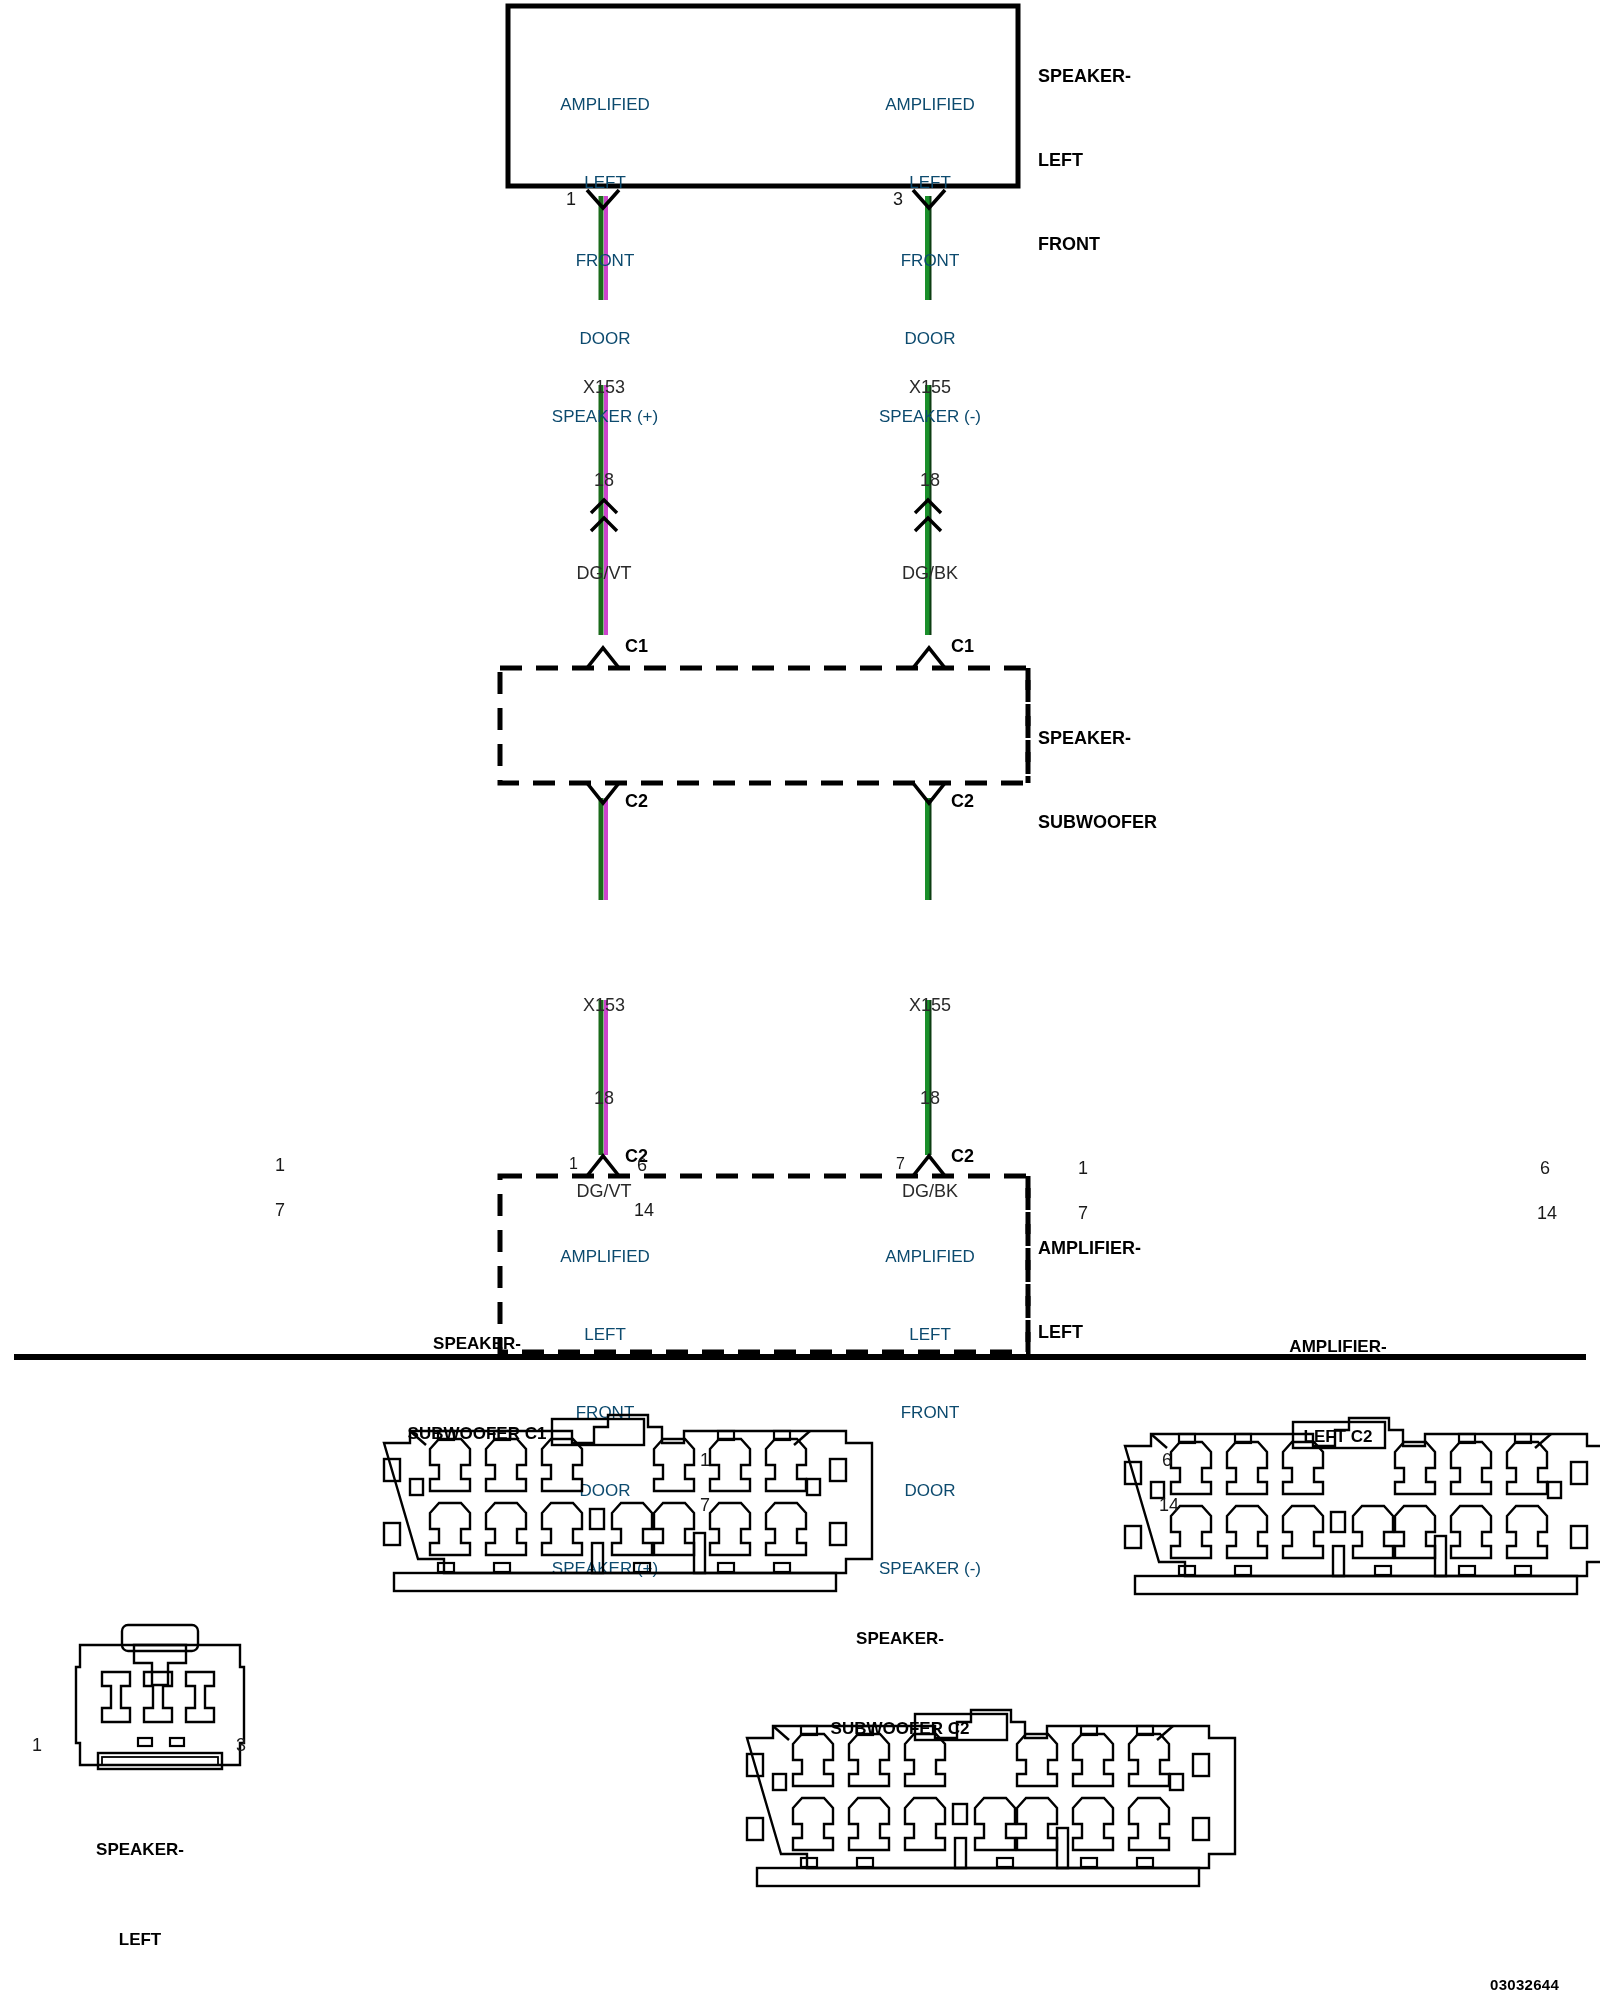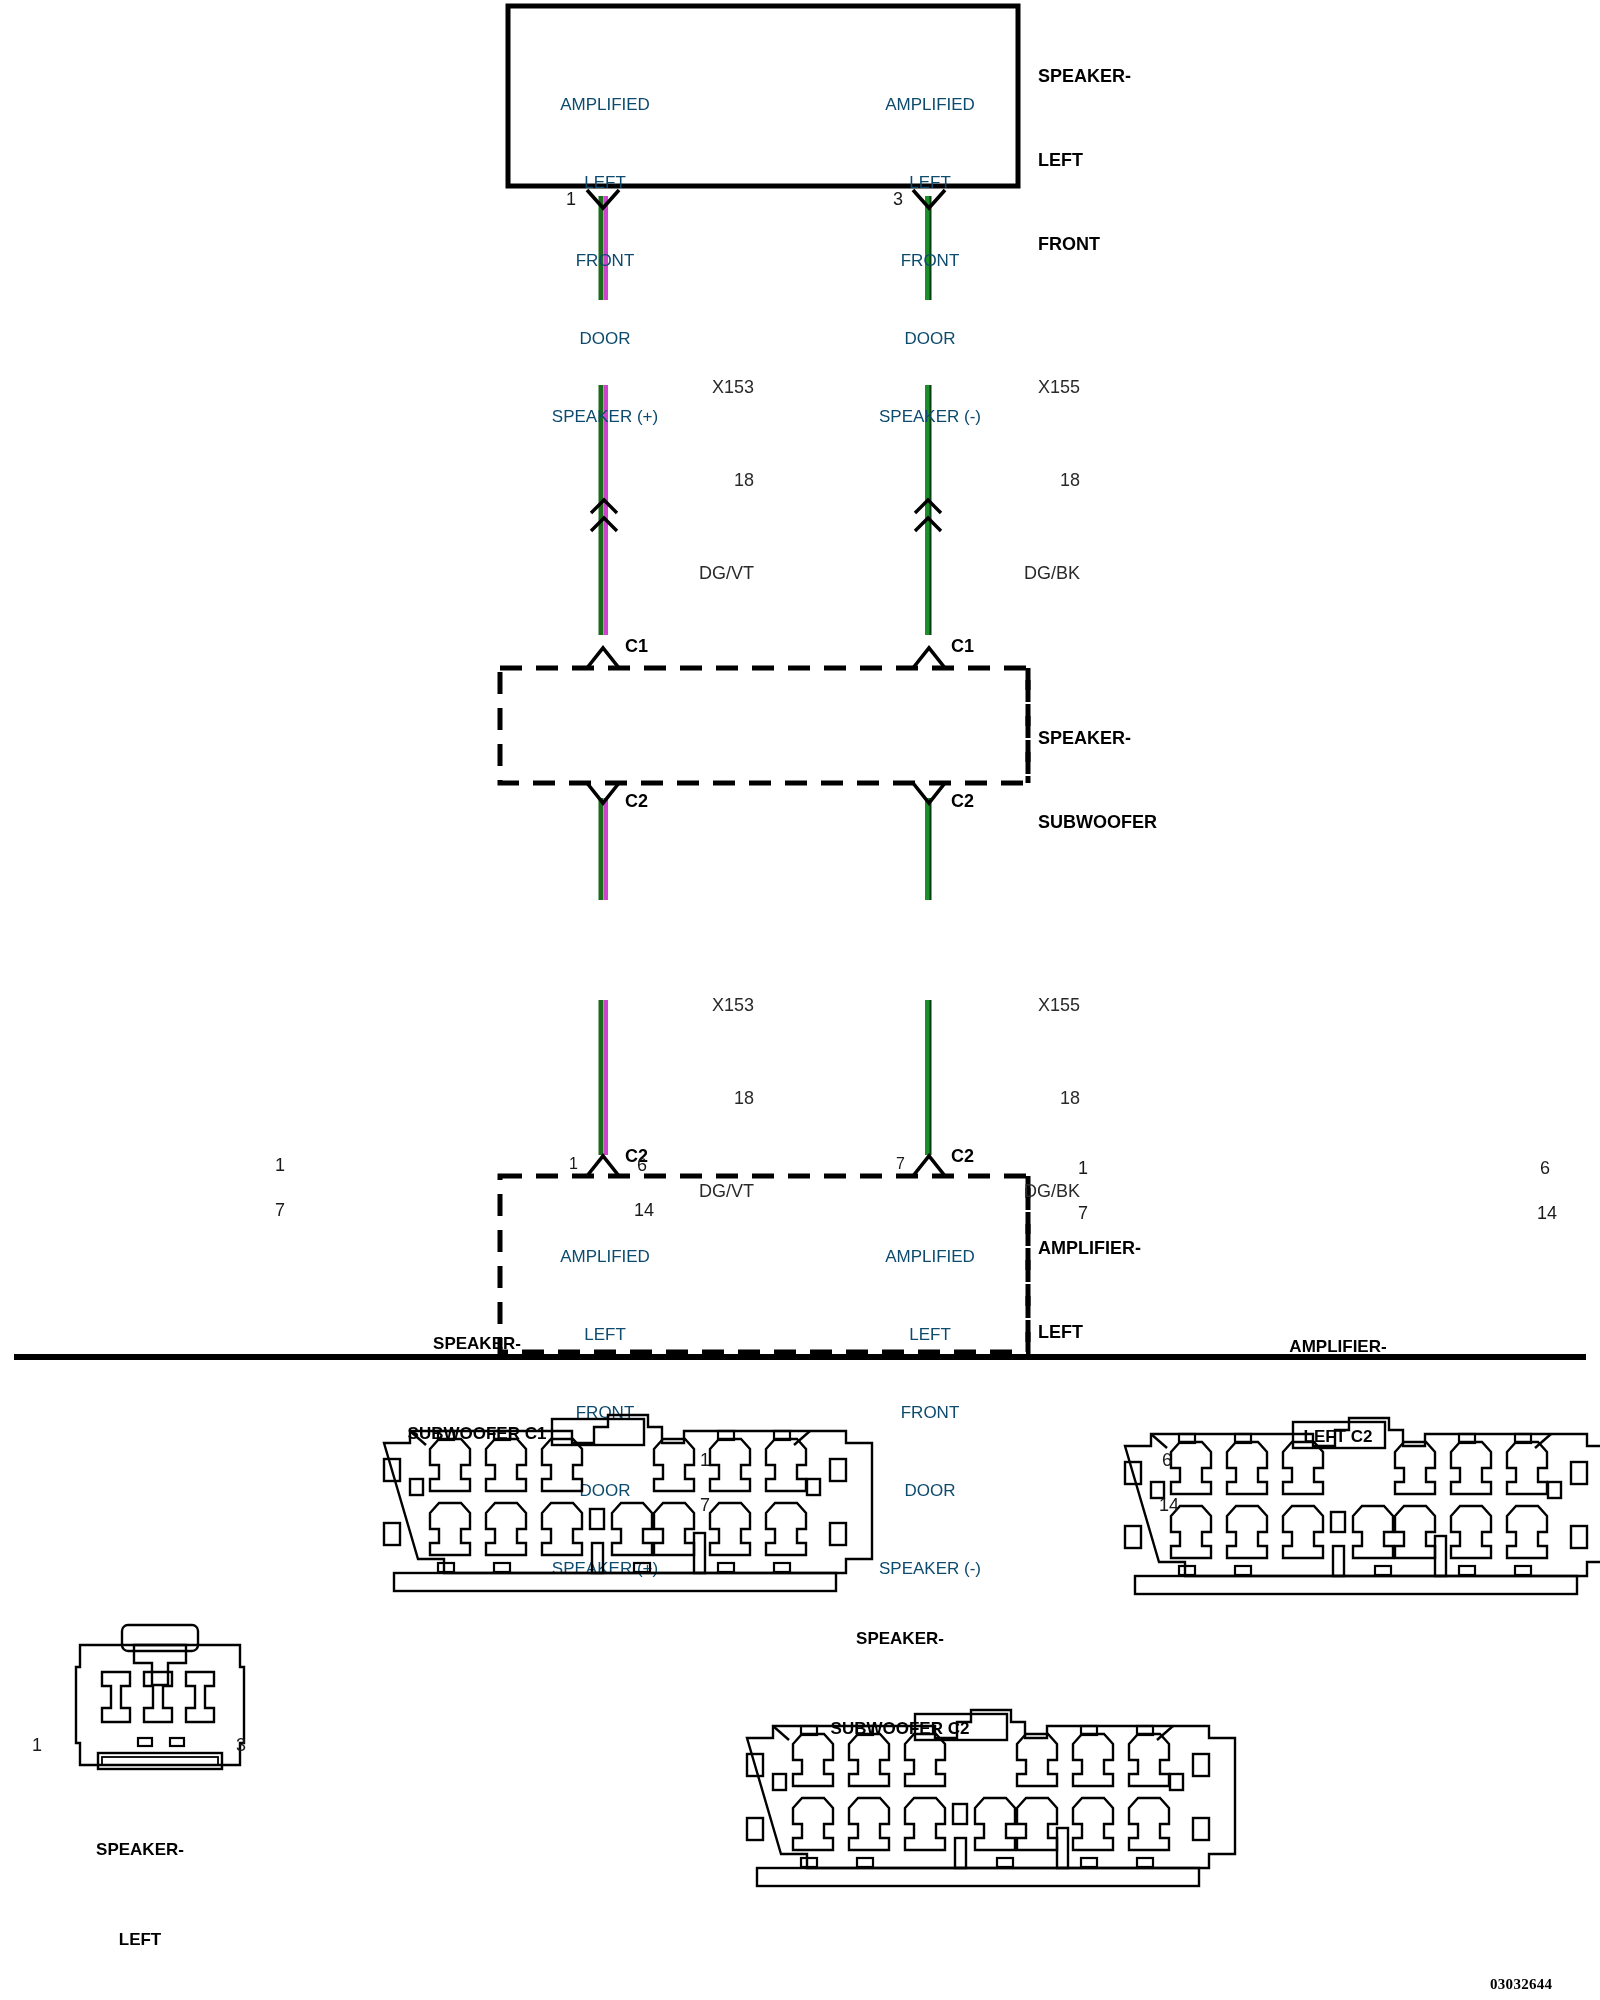--- a/index.html
+++ b/index.html
@@ -4,21 +4,21 @@
 <style>
   html,body{margin:0;padding:0;background:#ffffff;}
   body{width:1600px;height:2000px;position:relative;
        font-family:"Liberation Sans", sans-serif;color:#000;}
   .canvas{position:absolute;left:0;top:0;width:1600px;height:2000px;}
   svg.layer{position:absolute;left:0;top:0;width:1600px;height:2000px;overflow:visible;}
 
   
   .tx{position:absolute;white-space:pre;}
   .pinfn{font-size:17px;color:#0c4a6e;text-align:center;line-height:26px;}
-  .wirelbl{font-size:18px;color:#2a2a2a;text-align:right;line-height:31px;}
+  .wirelbl{font-size:18px;color:#2a2a2a;text-align:center;line-height:31px;}
   .compname{font-size:18px;font-weight:bold;color:#000;line-height:28px;}
   .conlbl{font-size:18px;font-weight:bold;color:#000000;}
   .pinnum{font-size:18px;color:#1a1a1a;}
   .connname{font-size:17px;font-weight:bold;color:#000;text-align:center;line-height:30px;}
   .connpin{font-size:18px;color:#1a1a1a;}
   .refnum{font-size:15px;font-weight:bold;color:#000;letter-spacing:.3px;}
 </style>
 </head>
 <body>
 
@@ -392,15 +392,15 @@
   </svg>
   <div class="tx connpin" style="left:700px;top:1450px;">1</div>
   <div class="tx connpin" style="left:700px;top:1495px;">7</div>
   <div class="tx connpin" style="left:1162px;top:1450px;">6</div>
   <div class="tx connpin" style="left:1159px;top:1495px;">14</div>
   <div class="tx connname" style="left:780px;top:1564px;width:240px;">
     <div>SPEAKER-</div>
     <div>SUBWOOFER C2</div>
   </div>
 
-  <div class="tx refnum" style="left:1490px;top:1976px;font-family:Liberation Serif, serif;">03032644</div>
+  <div class="tx refnum" style="left:1490px;top:1976px;">03032644</div>
 
 </div>
 
 </body></html>

